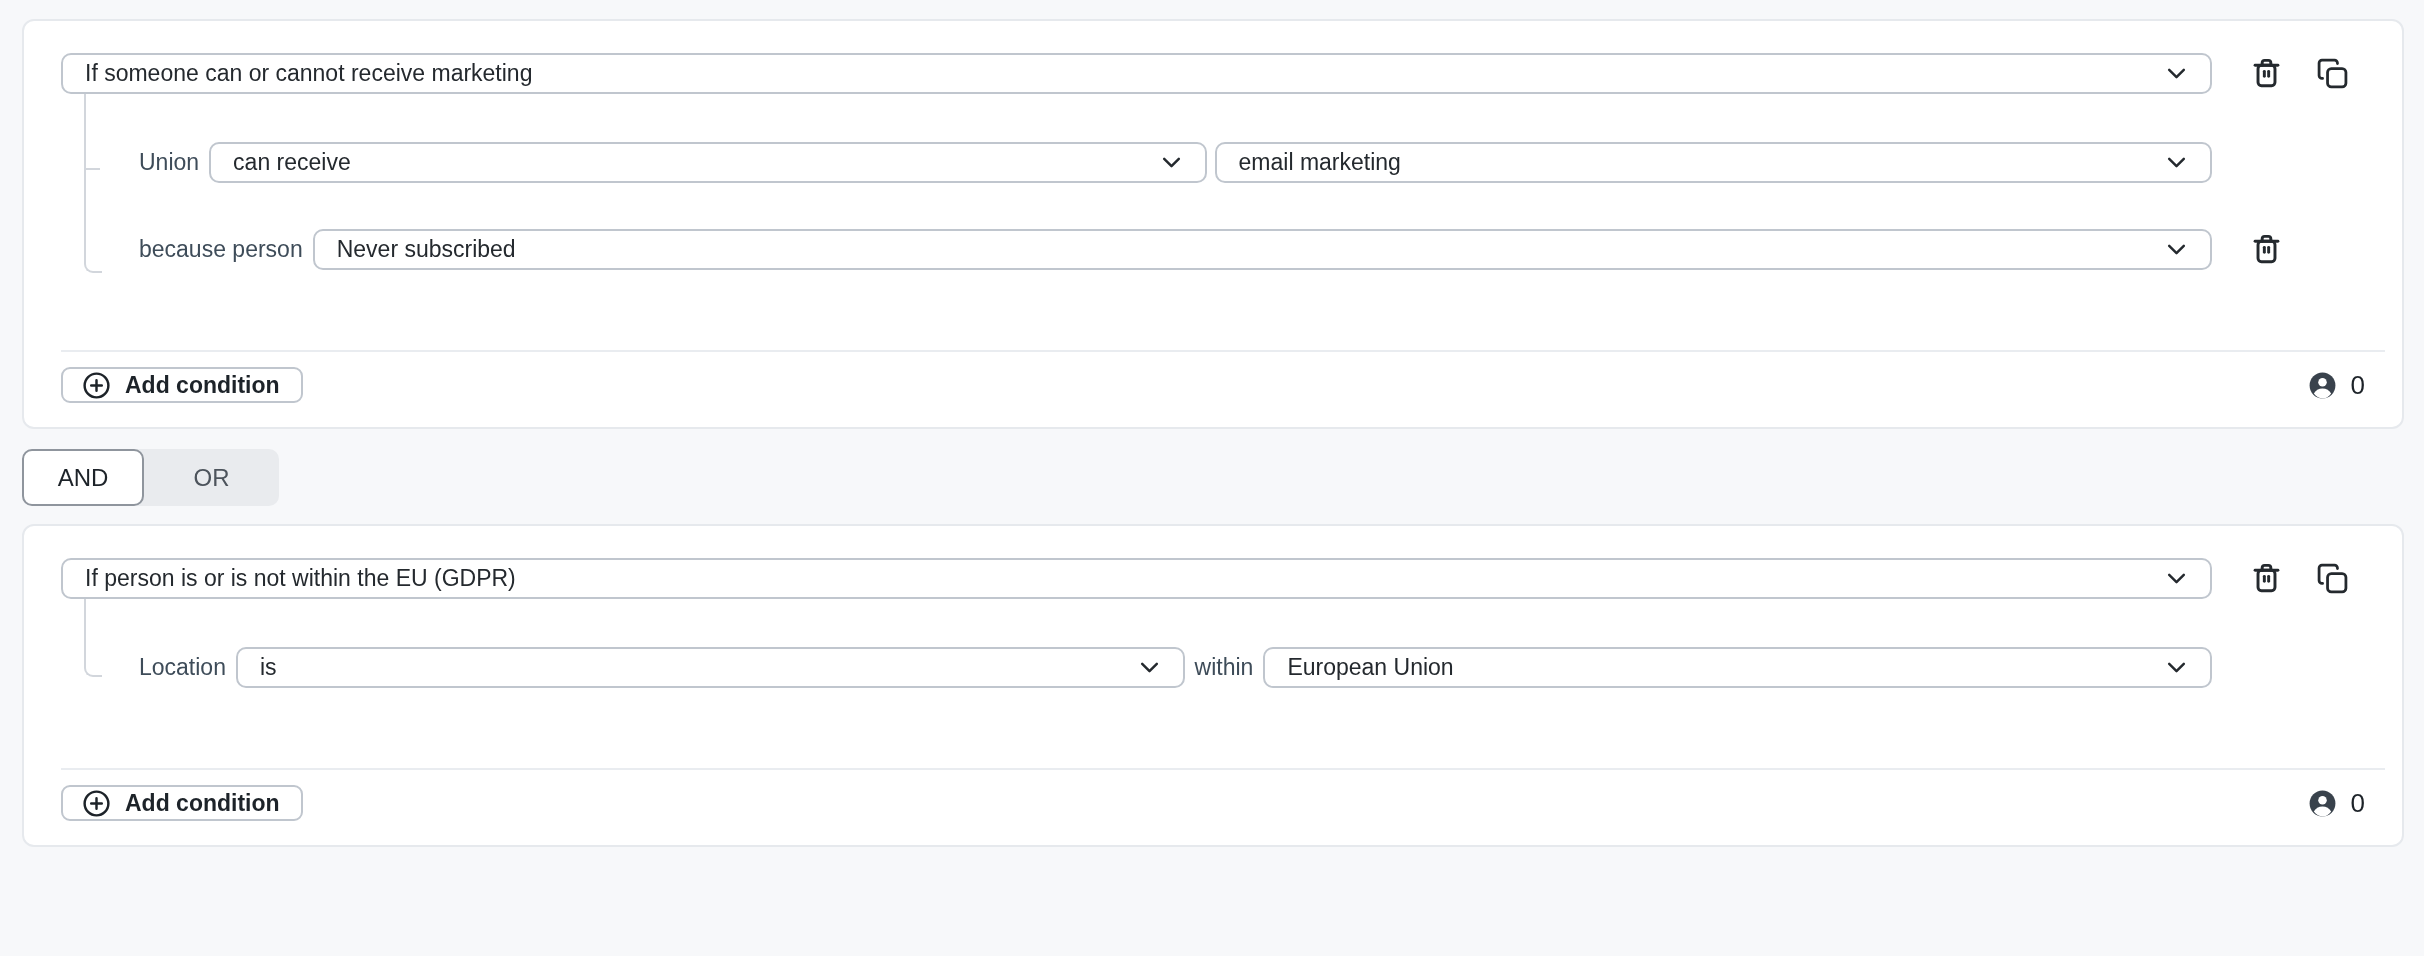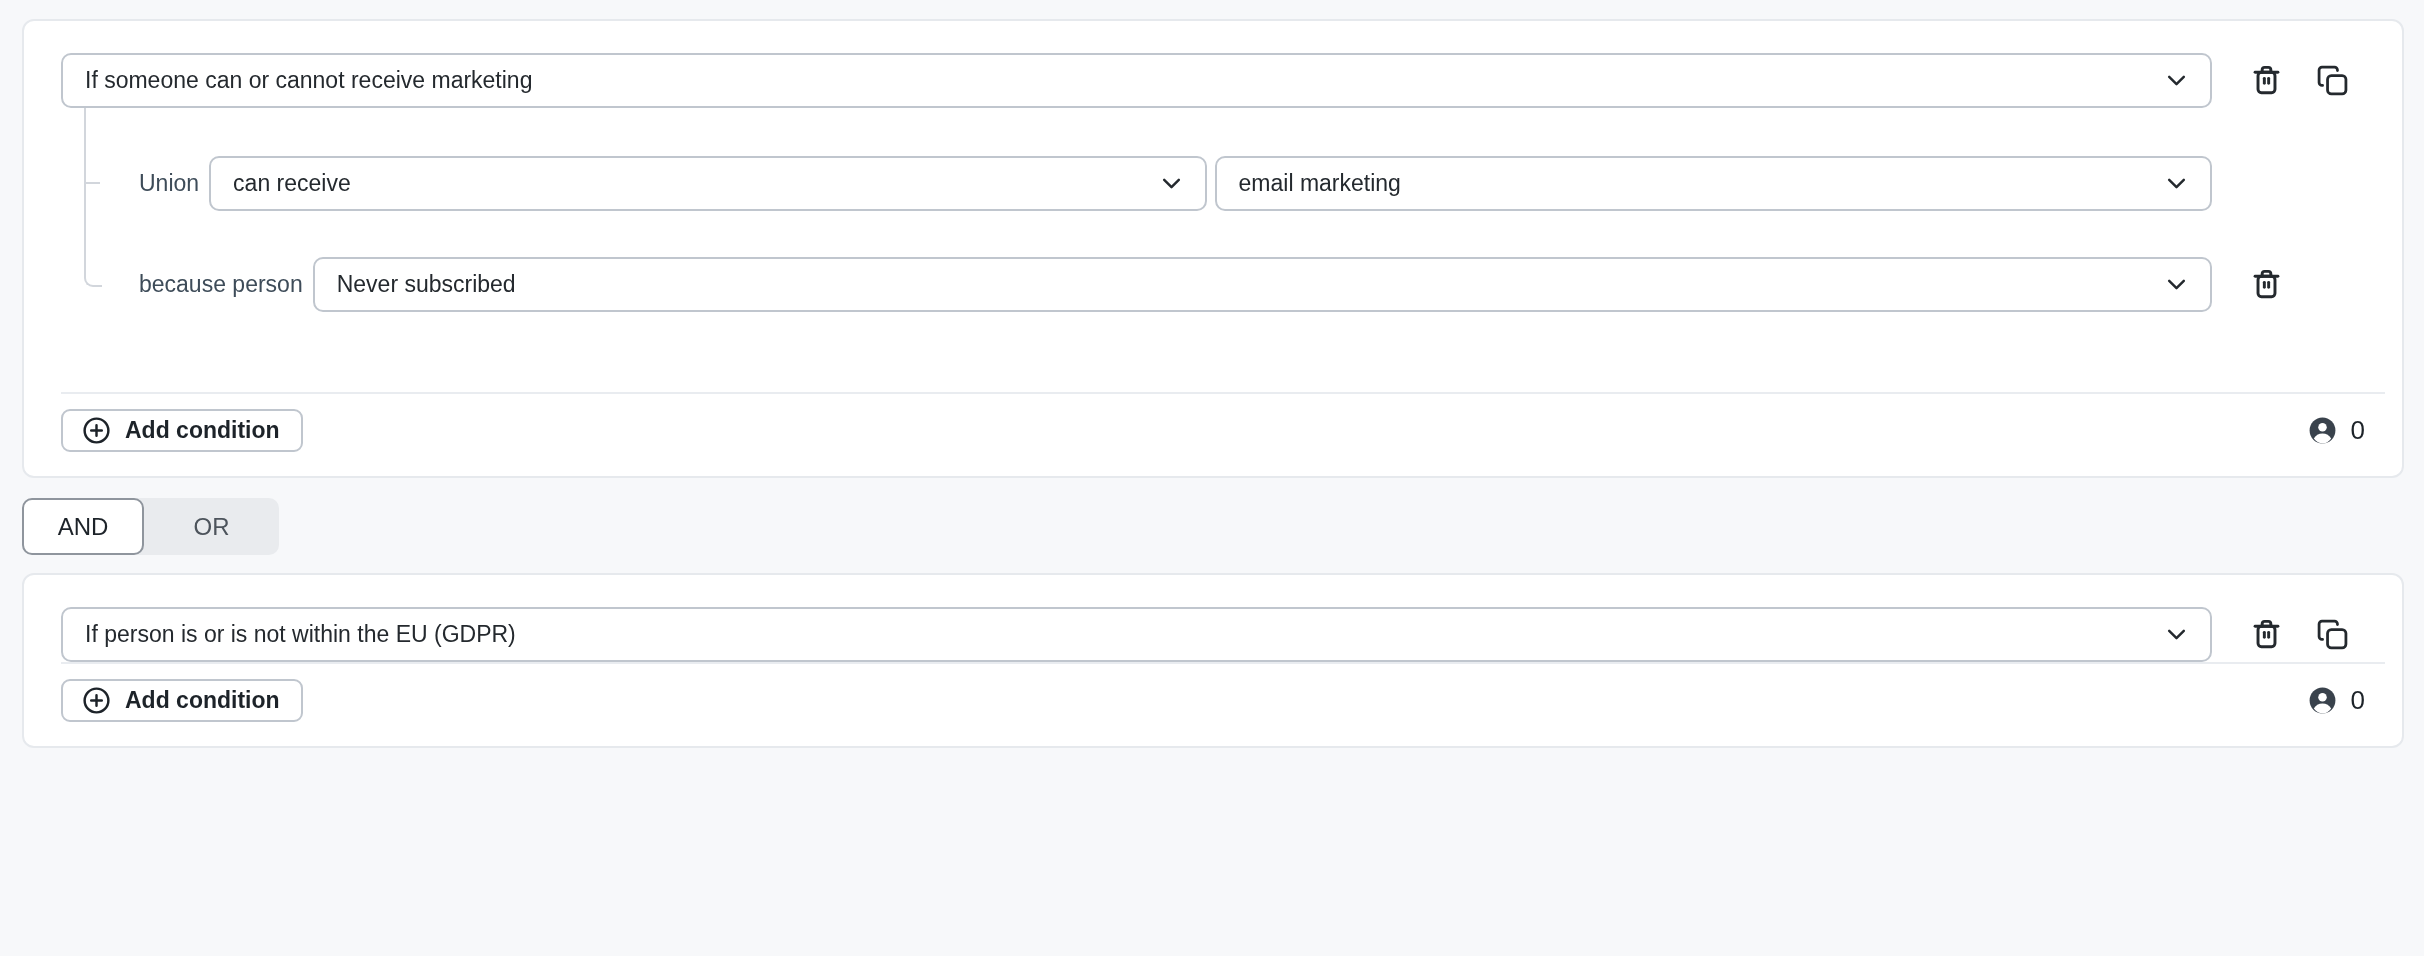--- a/index.html
+++ b/index.html
@@ -21,21 +21,21 @@
   .card {
     background:#ffffff;
     border:2px solid #e6e9ed;
     border-radius:12px;
     box-sizing:border-box;
     padding:32px 37px 24px 37px;
   }
 
   
   .select {
-    height:55px;
+    height:41px;
     background:#fff;
     border:2px solid #c0c6ce;
     border-radius:10px;
     box-sizing:border-box;
     display:flex; align-items:center; justify-content:space-between;
     padding:0 20px 0 22px;
     font-size:23px;
     cursor:pointer;
     min-width:0;
   }
@@ -71,21 +71,21 @@
   .row .select { flex:1; }
   .row .zone-sm {
     flex:0 0 auto; width:153px; box-sizing:border-box;
     display:flex; align-items:center; padding-left:36px;
   }
 
   
   .divider { border:none; border-top:2px solid #e9ecf0; margin:0 -20px 0 0; }
   .footer { margin-top:15px; display:flex; align-items:center; justify-content:space-between; }
   .add-btn {
-    height:43px;
+    height:36px;
     display:inline-flex; align-items:center; gap:13px;
     padding:0 21px 0 18px;
     background:#fff;
     border:2px solid #c0c6ce;
     border-radius:9px;
     font-family:inherit;
     font-size:23px; font-weight:700; color:#1d2329;
     cursor:pointer;
   }
   .count { display:flex; align-items:center; gap:13px; font-size:26px; color:#1d2329; }
@@ -239,20 +239,40 @@
         </button>
         <button class="icon-btn">
           <svg width="35" height="35" viewBox="0 0 24 24" fill="none" stroke="#24292e" stroke-width="1.9" stroke-linecap="round" stroke-linejoin="round">
             <rect x="8.6" y="8.6" width="12.6" height="12.6" rx="2.6"></rect>
             <path d="M5.2 15.4h-.4a2 2 0 0 1-2-2V4.8a2 2 0 0 1 2-2h8.6a2 2 0 0 1 2 2v.4"></path>
           </svg>
         </button>
       </div>
     </div>
 
+    <div class="rows">
+      <div class="tree tree-2"></div>
+
+      <div class="row pad-right">
+        <span class="label">Location</span>
+        <div class="select">
+          <span class="value">is</span>
+          <svg class="chev" width="27" height="27" viewBox="0 0 24 24">
+              <path d="M5.5 8.8l6.5 6.4 6.5-6.4" fill="none" stroke="#24292e" stroke-width="2.2" stroke-linecap="round" stroke-linejoin="round"></path>
+            </svg>
+        </div>
+        <span class="mid-label">within</span>
+        <div class="select">
+          <span class="value">European Union</span>
+          <svg class="chev" width="27" height="27" viewBox="0 0 24 24">
+              <path d="M5.5 8.8l6.5 6.4 6.5-6.4" fill="none" stroke="#24292e" stroke-width="2.2" stroke-linecap="round" stroke-linejoin="round"></path>
+            </svg>
+        </div>
+      </div>
+    </div>
 
     <hr class="divider">
 
     <div class="footer">
       <button class="add-btn">
         <svg width="31" height="31" viewBox="0 0 24 24" fill="none" stroke="#1d2329" stroke-width="1.9" stroke-linecap="round">
           <circle cx="12" cy="12" r="9.2"></circle>
           <path d="M12 7.9v8.2M7.9 12h8.2"></path>
         </svg>
         <span>Add condition</span>

